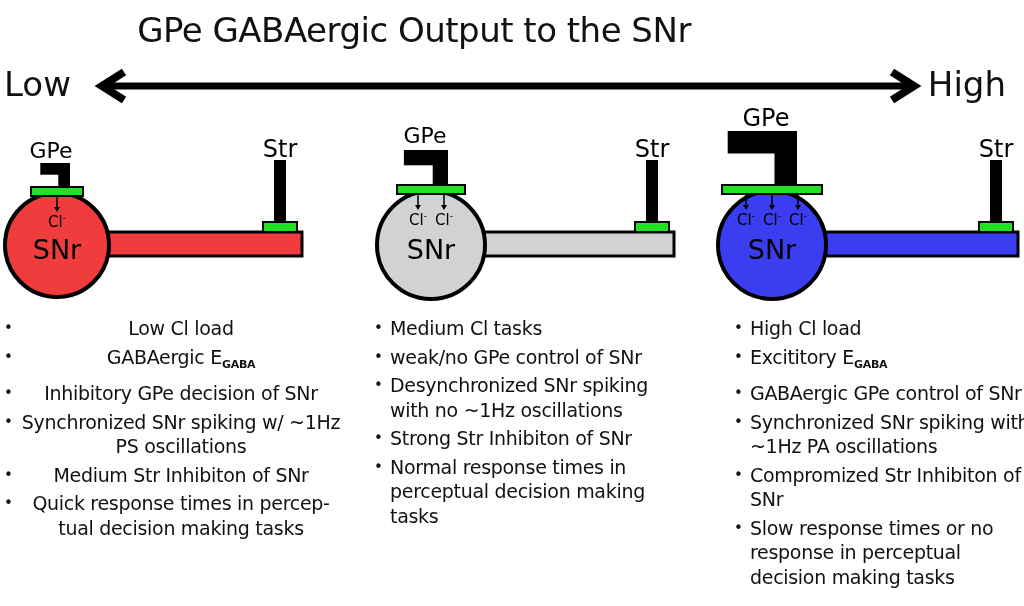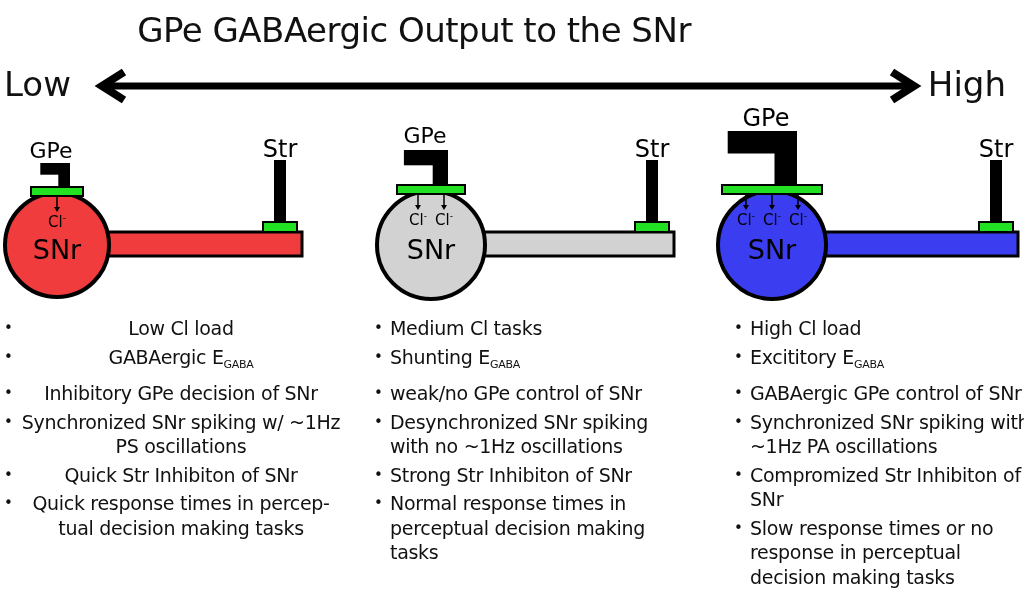--- a/index.html
+++ b/index.html
@@ -5,21 +5,21 @@
   html, body { margin:0; padding:0; background:#ffffff; }
   body { width:1024px; height:606px; position:relative; overflow:hidden; font-family:"DejaVu Sans", sans-serif; color:#111; }
   #title { position:absolute; left:0; top:10px; width:828px; text-align:center; font-size:34px; letter-spacing:-0.5px; }
   .axis-label { position:absolute; top:64px; font-size:34px; }
   #axis-low { left:4px; }
   #axis-high { right:18px; }
   svg#diagram { position:absolute; left:0; top:0; }
   .bullets { position:absolute; top:316px; margin:0; padding:0; list-style:none; font-size:19px; line-height:24.5px; letter-spacing:-0.3px; }
   .bullets li { position:relative; padding-left:18px; margin-bottom:4px; }
   .bullets li::before { content:"•"; position:absolute; left:2px; top:0; font-size:15px; }
-  .bullets sub { font-size:11px; vertical-align:-4px; }
+  .bullets sub { font-size:11px; vertical-align:-4px;font-weight:bold; }
   #col-low { left:2px; width:340px;text-align:center; }
   #col-mid { left:372px; width:320px; }
   #col-high { left:732px; width:306px; }
 </style>
 </head>
 <body>
 
 <div id="title">GPe GABAergic Output to the SNr</div>
 <div id="axis-low" class="axis-label">Low</div>
 <div id="axis-high" class="axis-label">High</div>
@@ -87,26 +87,25 @@
         <text x="996" y="157" font-size="24" text-anchor="middle" font-family="DejaVu Sans, sans-serif">Str</text>
       </g>
     </g>
 </svg>
 
 <ul id="col-low" class="bullets">
     <li><span>Low Cl load</span></li>
     <li><span>GABAergic E</span><sub>GABA</sub></li>
     <li><span>Inhibitory GPe decision of SNr</span></li>
     <li><span>Synchronized SNr spiking w/ ~1Hz PS oscillations</span></li>
-    <li><span>Quick Str Inhibiton of SNr</span></li>
+    <li><span>Medium Str Inhibiton of SNr</span></li>
     <li><span>Quick response times in percep-tual decision making tasks</span></li>
   </ul>
 <ul id="col-mid" class="bullets">
     <li><span>Medium Cl tasks</span></li>
-    <li><span>Shunting E</span><sub>GABA</sub></li>
     <li><span>weak/no GPe control of SNr</span></li>
     <li><span>Desynchronized SNr spiking with no ~1Hz oscillations</span></li>
     <li><span>Strong Str Inhibiton of SNr</span></li>
     <li><span>Normal response times in perceptual decision making tasks</span></li>
   </ul>
 <ul id="col-high" class="bullets">
     <li><span>High Cl load</span></li>
     <li><span>Excititory E</span><sub>GABA</sub></li>
     <li><span>GABAergic GPe control of SNr</span></li>
     <li><span>Synchronized SNr spiking with ~1Hz PA oscillations</span></li>

